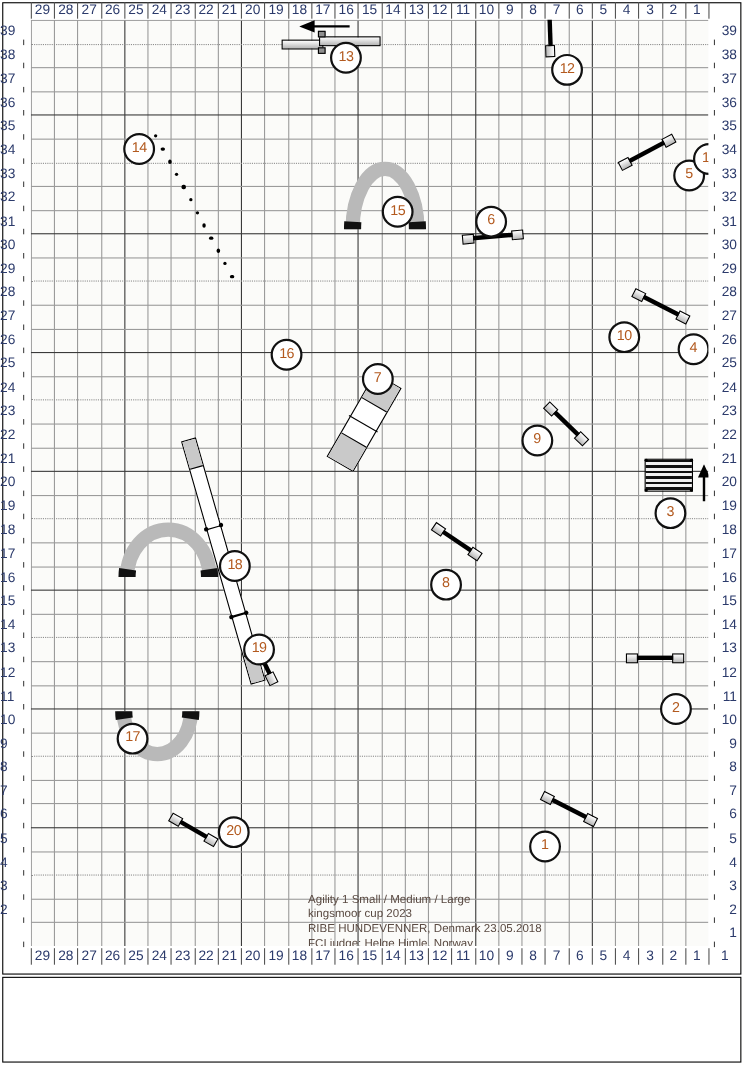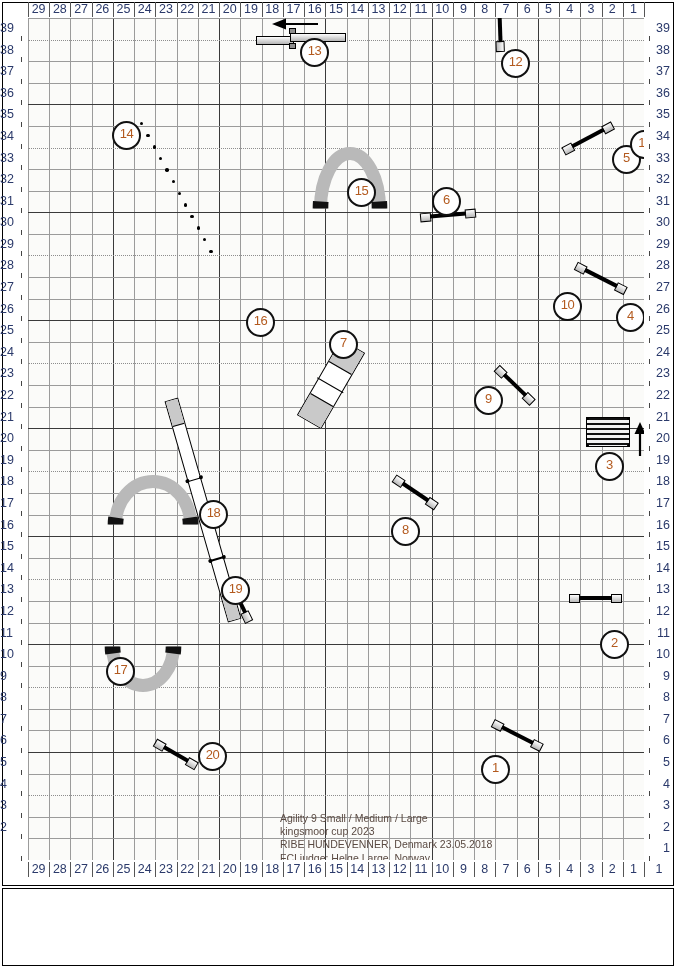--- a/index.html
+++ b/index.html
@@ -252,24 +252,24 @@
         <div class="num n2" style="left: 193px; top: 558px;">19</div>
         <div class="jump" style="left: 128px; top: 734px; width: 40px; transform: rotate(30deg);"></div>
         <div class="num n2" style="left: 170px; top: 724px;">20</div>
         <div class="arrow" style="left: 244px; top: 0px;"><svg width="46" height="16" viewBox="0 0 46 16">
             <path d="M46 6 L13 6" stroke="#000" stroke-width="2.2" fill="none"></path>
             <path d="M0 6 L14 0.5 L14 11.5 Z" fill="#000"></path>
           </svg></div>
       </div>
 
     <div id="caption">
-      <div>Agility 9 Small / Medium / Large</div>
+      <div>Agility 1 Small / Medium / Large</div>
       <div>kingsmoor cup 2023</div>
       <div>RIBE HUNDEVENNER, Denmark 23.05.2018</div>
-      <div>FCI judge: Helge Large, Norway</div>
+      <div>FCI judge: Helge Himle, Norway</div>
 
     </div>
   </div>
 
   <div class="ruler" id="top-ruler">
       <span class="rcell" style="left: 28px; top: 1px; width: 21.2414px;">29</span>
       <div class="rulerline" style="left: 28px; top: 2px; width: 1px; height: 15px; background: rgb(85, 85, 85);"></div>
       <span class="rcell" style="left: 49.2414px; top: 1px; width: 21.2414px;">28</span>
       <div class="rulerline" style="left: 49.2414px; top: 2px; width: 1px; height: 15px; background: rgb(85, 85, 85);"></div>
       <span class="rcell" style="left: 70.4828px; top: 1px; width: 21.2414px;">27</span>

